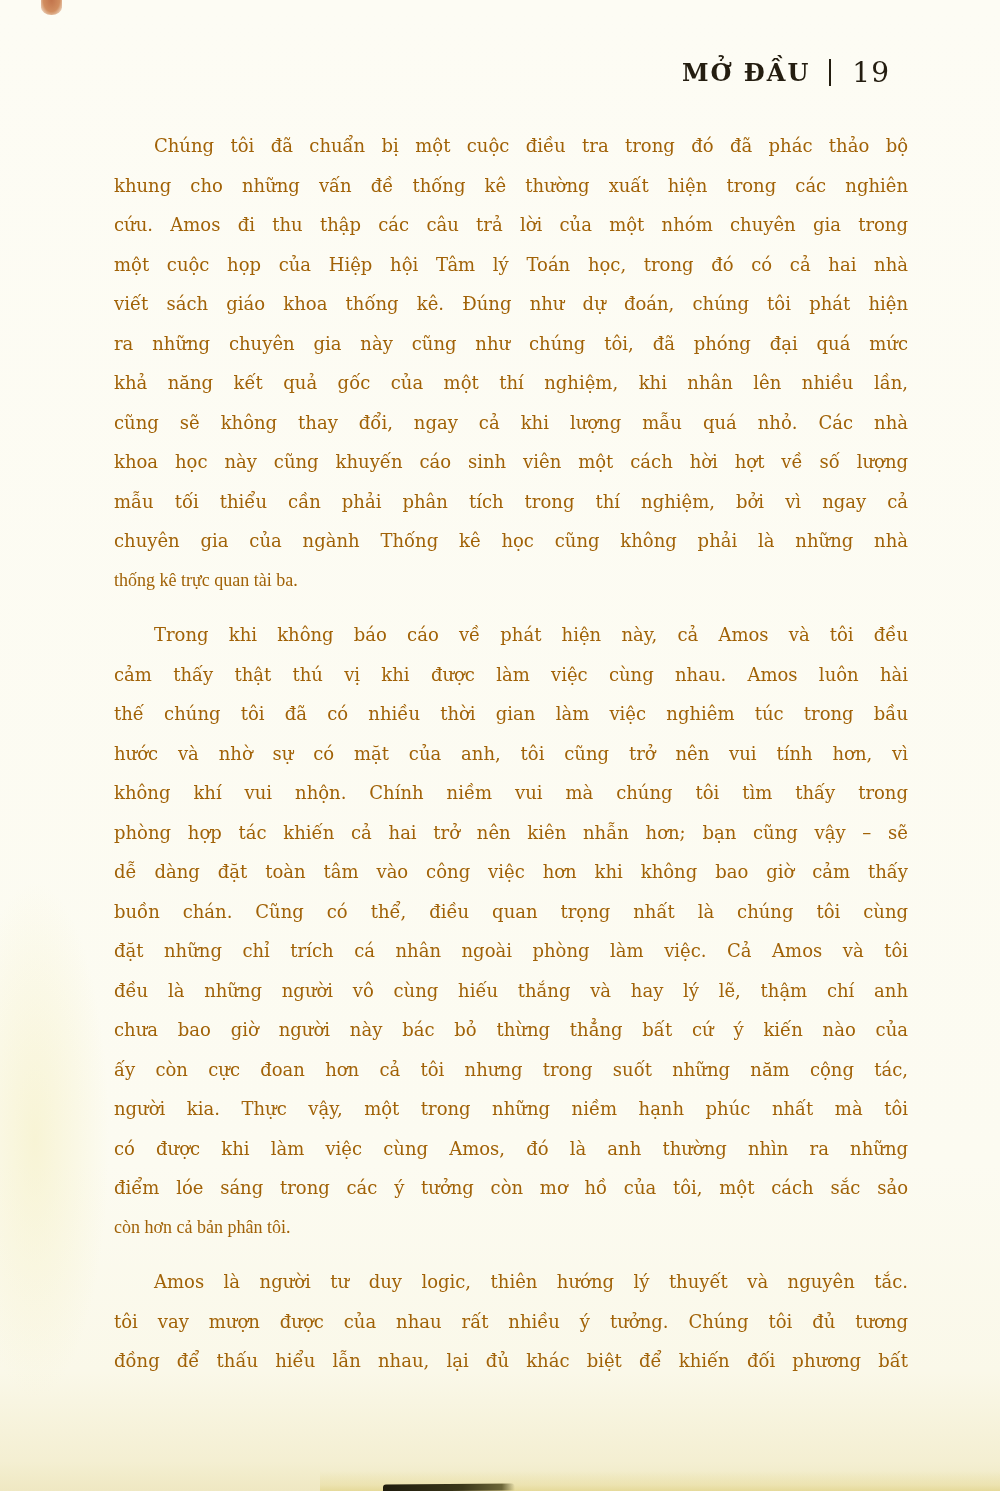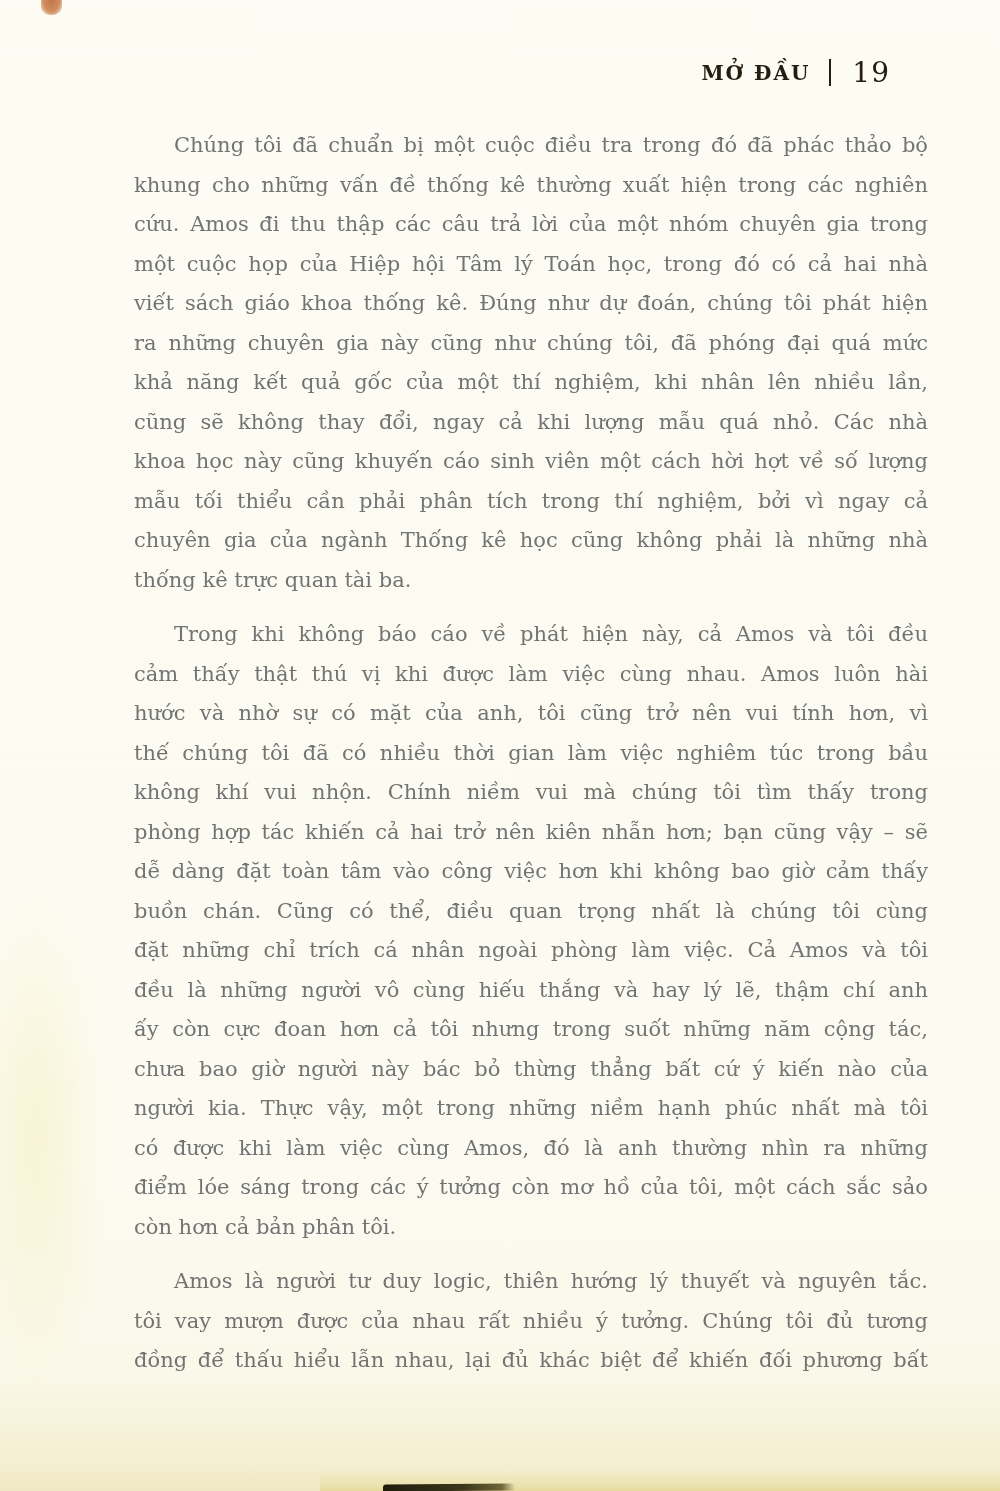--- a/index.html
+++ b/index.html
@@ -64,61 +64,61 @@
 
   .running-head {
     position: absolute;
     top: 56px;
     right: 110px;
     display: flex;
     align-items: center;
     color: #241d10;
   }
   .running-head .section-label {
-    font-size: 20px;
+    font-size: 24px;
     font-weight: bold;
     letter-spacing: 2px;
   }
   .running-head .head-divider {
     width: 2px;
     height: 27px;
     background: #241d10;
     margin: 0 21px 0 19px;
   }
   .running-head .page-number {
     font-size: 28px;
     letter-spacing: 1px;
   }
 
   .page-text {
     position: absolute;
     left: 114px;
     top: 126px;
     width: 794px;
-    color: #737373;
-    font-size: 21px;
-    margin-left: 20px;
+    color: #a16207;
+    font-size: 18px;
   }
   .para {
     margin: 0 0 15px 0;
   }
   .line {
     line-height: 39.5px;
     height: 39.5px;
     white-space: nowrap;
     text-align: justify;
     text-align-last: justify;
     text-rendering: optimizeLegibility;
   }
   .line.indent {
     text-indent: 40px;
   }
   .line.flush-left {
     text-align: right;
     text-align-last: left;
+    font-family: Liberation Serif, serif;
   }
 </style>
 </head>
 <body>
 
 <div class="paper-tint"></div>
 <div class="corner-mark"></div>
 
 <div class="running-head">
   <span class="section-label">MỞ ĐẦU</span>
@@ -137,30 +137,30 @@
       <div class="line">khả năng kết quả gốc của một thí nghiệm, khi nhân lên nhiều lần,</div>
       <div class="line">cũng sẽ không thay đổi, ngay cả khi lượng mẫu quá nhỏ. Các nhà</div>
       <div class="line">khoa học này cũng khuyến cáo sinh viên một cách hời hợt về số lượng</div>
       <div class="line">mẫu tối thiểu cần phải phân tích trong thí nghiệm, bởi vì ngay cả</div>
       <div class="line">chuyên gia của ngành Thống kê học cũng không phải là những nhà</div>
       <div class="line flush-left">thống kê trực quan tài ba.</div>
     </div>
     <div class="para">
       <div class="line indent">Trong khi không báo cáo về phát hiện này, cả Amos và tôi đều</div>
       <div class="line">cảm thấy thật thú vị khi được làm việc cùng nhau. Amos luôn hài</div>
+      <div class="line">thế chúng tôi đã có nhiều thời gian làm việc nghiêm túc trong bầu</div>
       <div class="line">hước và nhờ sự có mặt của anh, tôi cũng trở nên vui tính hơn, vì</div>
-      <div class="line">thế chúng tôi đã có nhiều thời gian làm việc nghiêm túc trong bầu</div>
       <div class="line">không khí vui nhộn. Chính niềm vui mà chúng tôi tìm thấy trong</div>
       <div class="line">phòng hợp tác khiến cả hai trở nên kiên nhẫn hơn; bạn cũng vậy – sẽ</div>
       <div class="line">dễ dàng đặt toàn tâm vào công việc hơn khi không bao giờ cảm thấy</div>
       <div class="line">buồn chán. Cũng có thể, điều quan trọng nhất là chúng tôi cùng</div>
       <div class="line">đặt những chỉ trích cá nhân ngoài phòng làm việc. Cả Amos và tôi</div>
       <div class="line">đều là những người vô cùng hiếu thắng và hay lý lẽ, thậm chí anh</div>
+      <div class="line">chưa bao giờ người này bác bỏ thừng thẳng bất cứ ý kiến nào của</div>
       <div class="line">ấy còn cực đoan hơn cả tôi nhưng trong suốt những năm cộng tác,</div>
-      <div class="line">chưa bao giờ người này bác bỏ thừng thẳng bất cứ ý kiến nào của</div>
       <div class="line">người kia. Thực vậy, một trong những niềm hạnh phúc nhất mà tôi</div>
       <div class="line">có được khi làm việc cùng Amos, đó là anh thường nhìn ra những</div>
       <div class="line">điểm lóe sáng trong các ý tưởng còn mơ hồ của tôi, một cách sắc sảo</div>
       <div class="line flush-left">còn hơn cả bản phân tôi.</div>
     </div>
     <div class="para">
       <div class="line indent">Amos là người tư duy logic, thiên hướng lý thuyết và nguyên tắc.</div>
       <div class="line">tôi vay mượn được của nhau rất nhiều ý tưởng. Chúng tôi đủ tương</div>
       <div class="line">đồng để thấu hiểu lẫn nhau, lại đủ khác biệt để khiến đối phương bất</div>
     </div>

